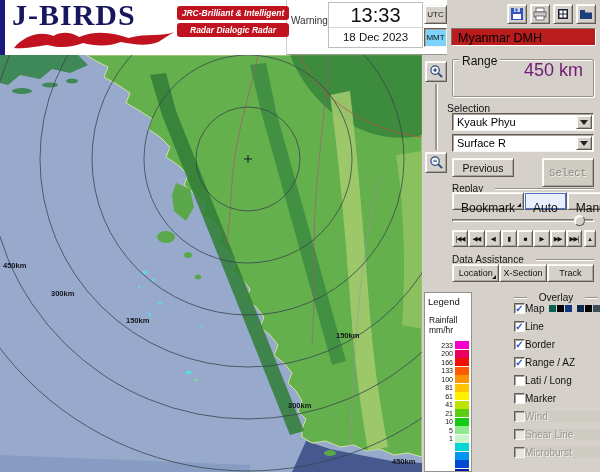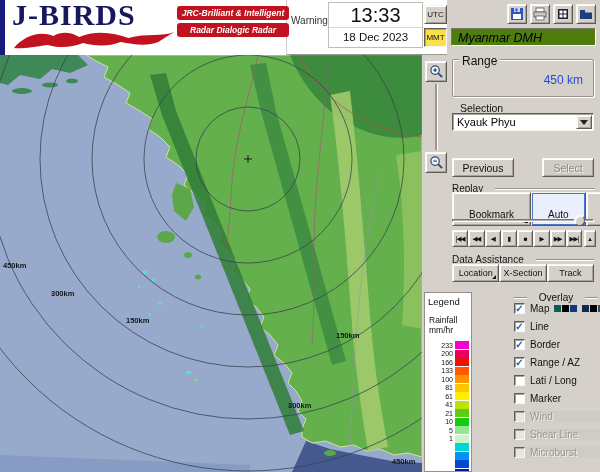--- a/index.html
+++ b/index.html
@@ -22,68 +22,68 @@
   .warning { position:absolute; left:291px; top:15px; font-size:10px; color:#333; }
   .clock-box { position:absolute; left:328px; top:2px; width:95px; height:46px;
                border:1px solid #c2bfb8; background:#fff; }
   .time { font-size:20px; color:#111; text-align:center; padding-top:1px; }
   .date { font-size:11.5px; color:#111; text-align:center; border-top:1px solid #d8d5ce; padding-top:3px; }
   .tz-col { position:absolute; left:424px; top:5px; width:23px; display:flex; flex-direction:column; gap:4px; }
   .tzbtn { width:23px; height:19px; font-size:8px; padding:0; cursor:pointer; }
   .top-right { position:absolute; left:447px; top:0; width:153px; height:55px; background:#d5d1ca; }
   .toolbar { height:26px; display:flex; justify-content:flex-end; gap:3px; padding:4px 4px 0 0; }
   .tbtn { width:20px; height:20px; padding:1px; cursor:pointer; display:flex; align-items:center; justify-content:center; }
-  .station { margin:2px 4px 0 4px; height:18px; background:#4d7c0f; border:1px solid;
-             border-color:#7a776f #fff #fff #7a776f; font-size:12.5px; line-height:19px; padding-left:6px; color:#000;font-style:italic; }
+  .station { margin:2px 4px 0 4px; height:18px; background:#b91c1c; border:1px solid;
+             border-color:#7a776f #fff #fff #7a776f; font-size:12.5px; line-height:19px; padding-left:6px; color:#000; }
 
   
   .btn, .tbtn, .tzbtn, .tab, .pbtn, .da-btn, .zbtn, .combo-btn {
     background:#d5d1ca; border:1px solid; border-color:#f7f6f3 #5f5c56 #5f5c56 #f7f6f3;
     box-shadow:inset 1px 1px 0 #ffffff, inset -1px -1px 0 #a8a49d; color:#111;
     font-family:"Liberation Sans", sans-serif; }
-  .pressed { border-color:#5f5c56 #f7f6f3 #f7f6f3 #5f5c56; box-shadow:inset 1px 1px 0 #a8a49d; background:#fde047; }
+  .pressed { border-color:#5f5c56 #f7f6f3 #f7f6f3 #5f5c56; box-shadow:inset 1px 1px 0 #a8a49d; background:#7dd3fc; }
   .disabled { color:#8b877f !important; background:#cfccc4; text-shadow:1px 1px 0 #f2f1ee; }
 
   
   .map { position:absolute; left:0; top:55px; width:422px; height:417px; overflow:hidden; cursor:crosshair; background:#97aacb; }
   .map svg { display:block; }
   .ring-label { position:absolute; font-size:7.5px; font-weight:bold; color:#14141c; white-space:nowrap; }
 
   
   .panel { position:absolute; left:422px; top:55px; width:178px; height:417px; background:#d5d1ca; overflow:hidden; }
   .zbtn { position:absolute; width:22px; height:21px; padding:2px; cursor:pointer; }
   .zin { left:3px; top:6px; } .zout { left:3px; top:97px; }
   .ztrack { position:absolute; left:13px; top:29px; width:2px; height:66px; background:#9a968e; box-shadow:1px 0 0 #fff; }
 
   .groupbox { position:absolute; left:30px; top:4px; width:142px; height:38px;
               border:1px solid #96928a; border-radius:2px; box-shadow:1px 1px 0 #fff, inset 1px 1px 0 #fff; }
   .gb-legend { position:absolute; top:-6px; left:6px; background:#d5d1ca; padding:0 3px; font-size:12px; color:#111; }
-  .range-val { text-align:right; padding:13px 10px 0 0; font-size:12px; color:#1d4ed8; }
-
-  .sel-label { position:absolute; left:38px; top:47px; font-size:10.5px; color:#111; }
+  .range-val { text-align:right; padding:0 10px 0 0; font-size:18px; color:#701a75; }
+
+  .sel-label { position:absolute; left:25px; top:47px; font-size:10.5px; color:#111; }
   .combo { position:absolute; left:30px; width:142px; height:18px; background:#fff;
            border:1px solid; border-color:#5f5c56 #f7f6f3 #f7f6f3 #5f5c56; box-shadow:inset 1px 1px 0 #a8a49d;
            font-size:11px; cursor:pointer; }
   .c1 { top:58px; } .c2 { top:79px; }
   .combo-text { position:absolute; left:4px; top:2px; color:#000; }
   .combo-btn { position:absolute; right:1px; top:1px; width:16px; height:14px; display:flex; align-items:center; justify-content:center; }
   .tri-down { width:0; height:0; border:4px solid transparent; border-top:5px solid #222; margin-top:5px; }
 
   .prev { position:absolute; left:30px; top:103px; width:62px; height:19px; font-size:10.5px; cursor:pointer; }
-  .sel  { position:absolute; left:120px; top:103px; width:52px; height:19px; font-size:10.5px; }
+  .sel  { position:absolute; left:120px; top:103px; width:52px; height:29px; font-size:10.5px;font-family:Liberation Mono, monospace; }
 
   .sect { position:absolute; display:flex; align-items:center; gap:12px; }
   .sect .line { flex:1; height:1px; background:#96928a; box-shadow:0 1px 0 #fff; }
   .sect-label { font-size:10px; color:#111; white-space:nowrap; }
   .s-replay { left:30px; top:128px; width:142px; }
   .s-da     { left:30px; top:199px; width:142px; }
   .s-ov     { left:92px; top:237px; width:84px; }
 
   .tabs { position:absolute; left:30px; top:137px; width:142px; height:18px; display:flex; }
-  .tab { flex:1; font-size:10px; padding:16px; position:relative; cursor:pointer; }
+  .tab { flex:1; font-size:12px; padding:8px; position:relative; cursor:pointer; }
   .tab.active { background:#e9effc; box-shadow:inset 0 0 0 1px #4a74cc, inset 1px 1px 0 #fff; }
   .corner { position:absolute; right:2px; bottom:2px; width:0; height:0;
             border-left:4px solid transparent; border-bottom:4px solid #1a1a1a; }
 
   .hslider { position:absolute; left:30px; top:159px; width:142px; height:13px; }
   .hslider .track { position:absolute; left:0; right:0; top:5px; height:3px; background:#b3afa8;
                     border:1px solid; border-color:#7a776f #fff #fff #7a776f; }
   .hslider .thumb { position:absolute; left:122px; top:1px; width:11px; height:11px; border-radius:50%;
                     background:#d5d1ca; border:1px solid; border-color:#fff #5f5c56 #5f5c56 #fff;
                     box-shadow:inset 1px 1px 0 #fff; cursor:pointer; }
@@ -93,21 +93,21 @@
   .stepup { position:absolute; left:162px; top:175px; width:12px; height:17px; font-size:6px; padding:0; cursor:pointer; }
 
   .da-row { position:absolute; left:30px; top:209px; width:142px; height:18px; display:flex; }
   .da-btn { flex:1; font-size:9px; padding:0; position:relative; cursor:pointer; white-space:nowrap; }
 
   .ovlist { position:absolute; left:92px; top:248px; width:86px; }
   .ov-row { display:flex; align-items:center; height:11px; margin-bottom:7px; cursor:pointer; }
   .chk { width:11px; height:11px; background:#fff; border:1px solid; border-color:#5f5c56 #f7f6f3 #f7f6f3 #5f5c56;
          box-shadow:inset 1px 1px 0 #a8a49d; color:#1f56c8; font-weight:bold; font-size:10px; line-height:9px;
          text-align:center; flex:0 0 11px; }
-  .ov-label { font-size:10px; color:#111; margin-left:5px; white-space:nowrap;text-align:right; }
+  .ov-label { font-size:10px; color:#111; white-space:nowrap;text-align:right; }
   .ov-row.disabled .ov-label { color:#9a968e; text-shadow:1px 1px 0 #f2f1ee; }
   .ov-row.disabled .chk { background:#e9e6e0; }
   .sw-wrap { display:flex; margin-left:5px; }
   .sw { width:7px; height:7px; margin-right:1px; display:inline-block; }
 
   .legend { position:absolute; left:2px; top:237px; width:48px; height:180px; background:#fff;
             border:1px solid #96928a; overflow:hidden; }
   .lg-title { font-size:9.5px; color:#111; padding:3px 0 0 3px; }
   .lg-unit { font-size:8.5px; color:#111; padding-left:4px; }
   .lg-u1 { margin-top:8px; }
@@ -278,20 +278,26 @@
       <div class="range-val">450 km</div>
     </div>
 
     <div class="sel-label">Selection</div>
     <div class="combo c1">
       <span class="combo-text">Kyauk Phyu</span>
       <span class="combo-btn">
           <span class="tri-down"></span>
         </span>
     </div>
+    <div class="combo c2">
+      <span class="combo-text">Surface R</span>
+      <span class="combo-btn">
+          <span class="tri-down"></span>
+        </span>
+    </div>
 
     <button class="btn prev">Previous</button>
     <button class="btn sel disabled">Select</button>
 
     <div class="sect s-replay">
       <span class="sect-label">Replay</span>
       <span class="line"></span>
     </div>
     <div class="tabs">
         <button class="tab">Bookmark<span class="corner"></span></button>

